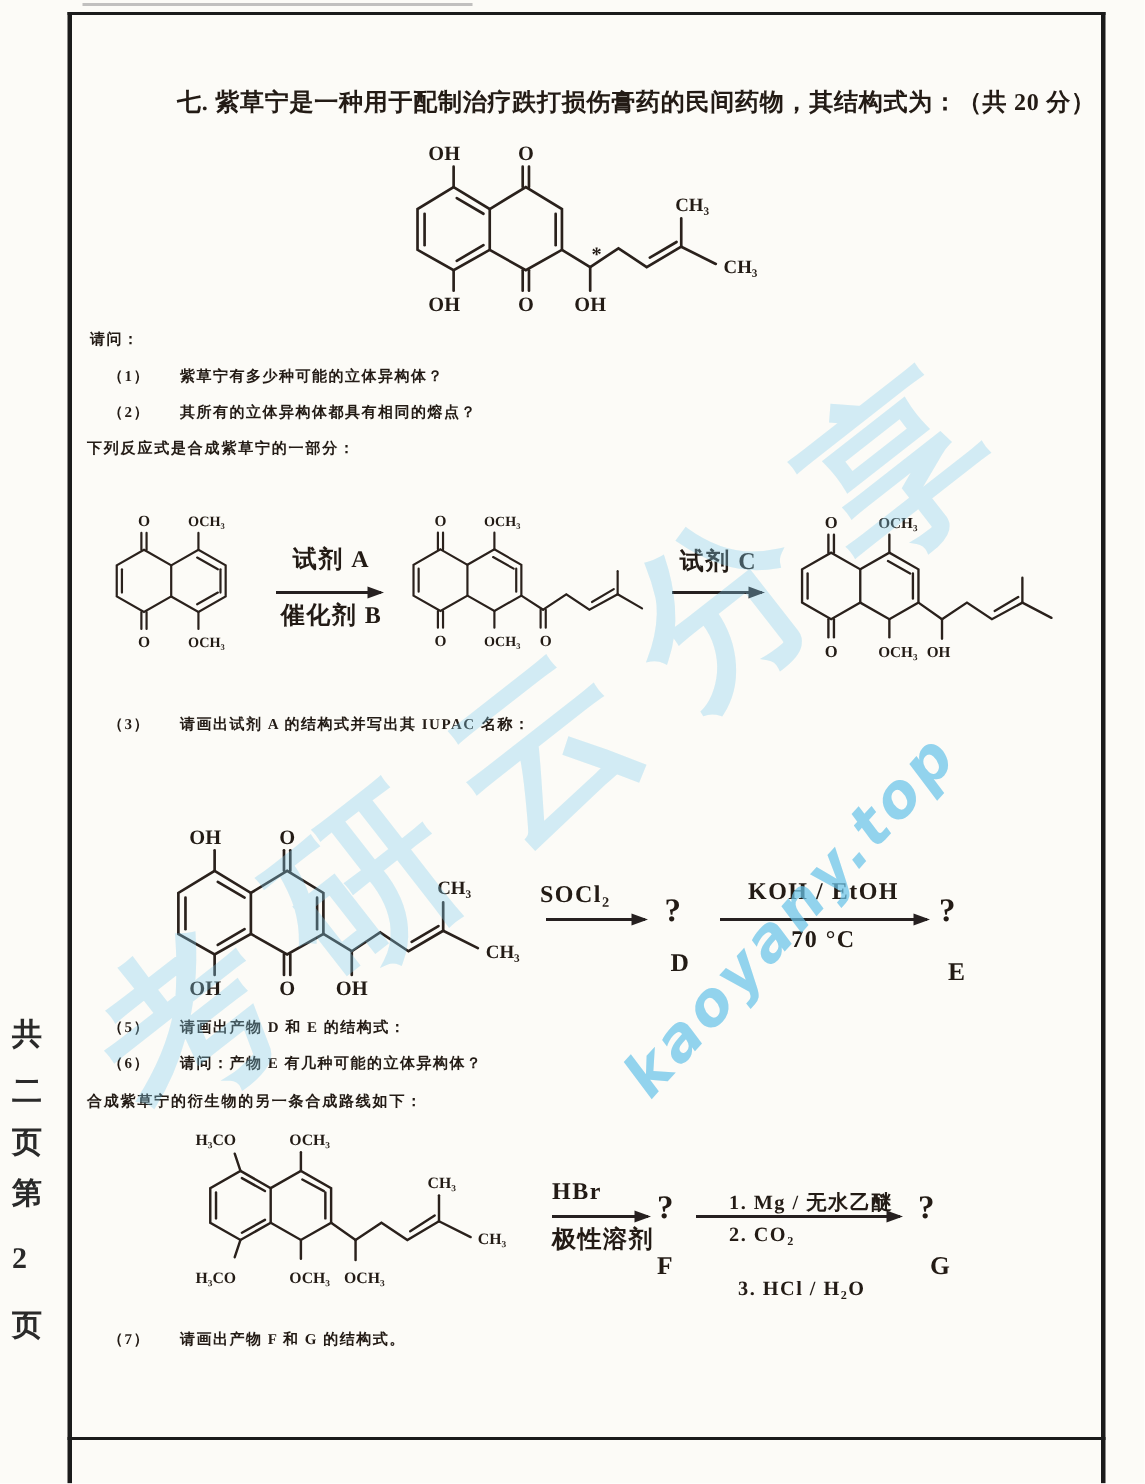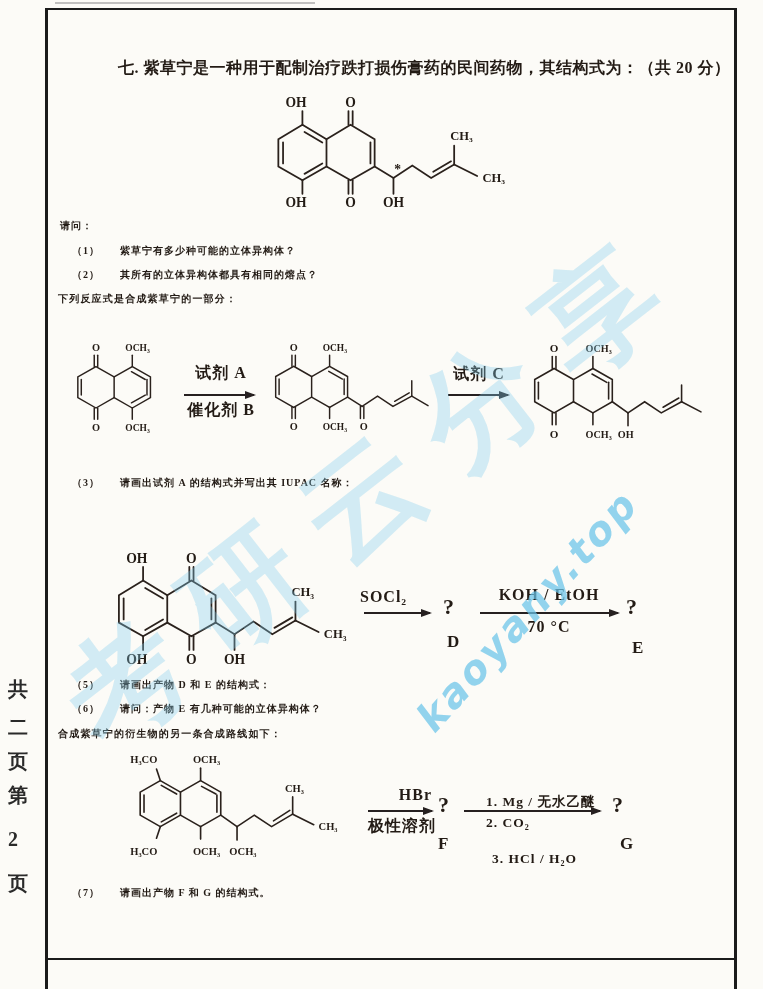--- a/index.html
+++ b/index.html
@@ -247,21 +247,21 @@
       <text x="122" y="112" font-size="11">OCH₃</text>
       <path d="M130,82 L148,70 L166,82 L188,69"></path>
       <line x1="168" y1="76" x2="185" y2="65"></line>
       <line x1="188" y1="69" x2="188" y2="51"></line>
       <text x="180" y="46" font-size="11">CH₃</text>
       <line x1="188" y1="69" x2="210" y2="80"></line>
       <text x="215" y="85" font-size="11">CH₃</text>
     </svg>
 
     <div class="arr" style="left:368px;top:810px;width:64px;"></div>
-    <div class="rlabel" style="left:368px;top:786px;width:64px;text-align:right;">HBr</div>
+    <div class="rlabel" style="left:368px;top:786px;width:64px;text-align:left;">HBr</div>
     <div class="rlabel" style="left:364px;top:816px;width:76px;text-align:center;">极性溶剂</div>
     <div class="qmark" style="left:438px;top:792px;">?</div>
     <div class="letter" style="left:438px;top:834px;">F</div>
 
     <div class="arr" style="left:464px;top:810px;width:136px;"></div>
     <div class="rlabel small-step" style="left:486px;top:758px;">1. Mg / 无水乙醚</div>
     <div class="rlabel small-step" style="left:486px;top:780px;">2. CO₂</div>
     <div class="rlabel small-step" style="left:492px;top:816px;">3. HCl / H₂O</div>
     <div class="qmark" style="left:612px;top:792px;">?</div>
     <div class="letter" style="left:620px;top:834px;">G</div>

